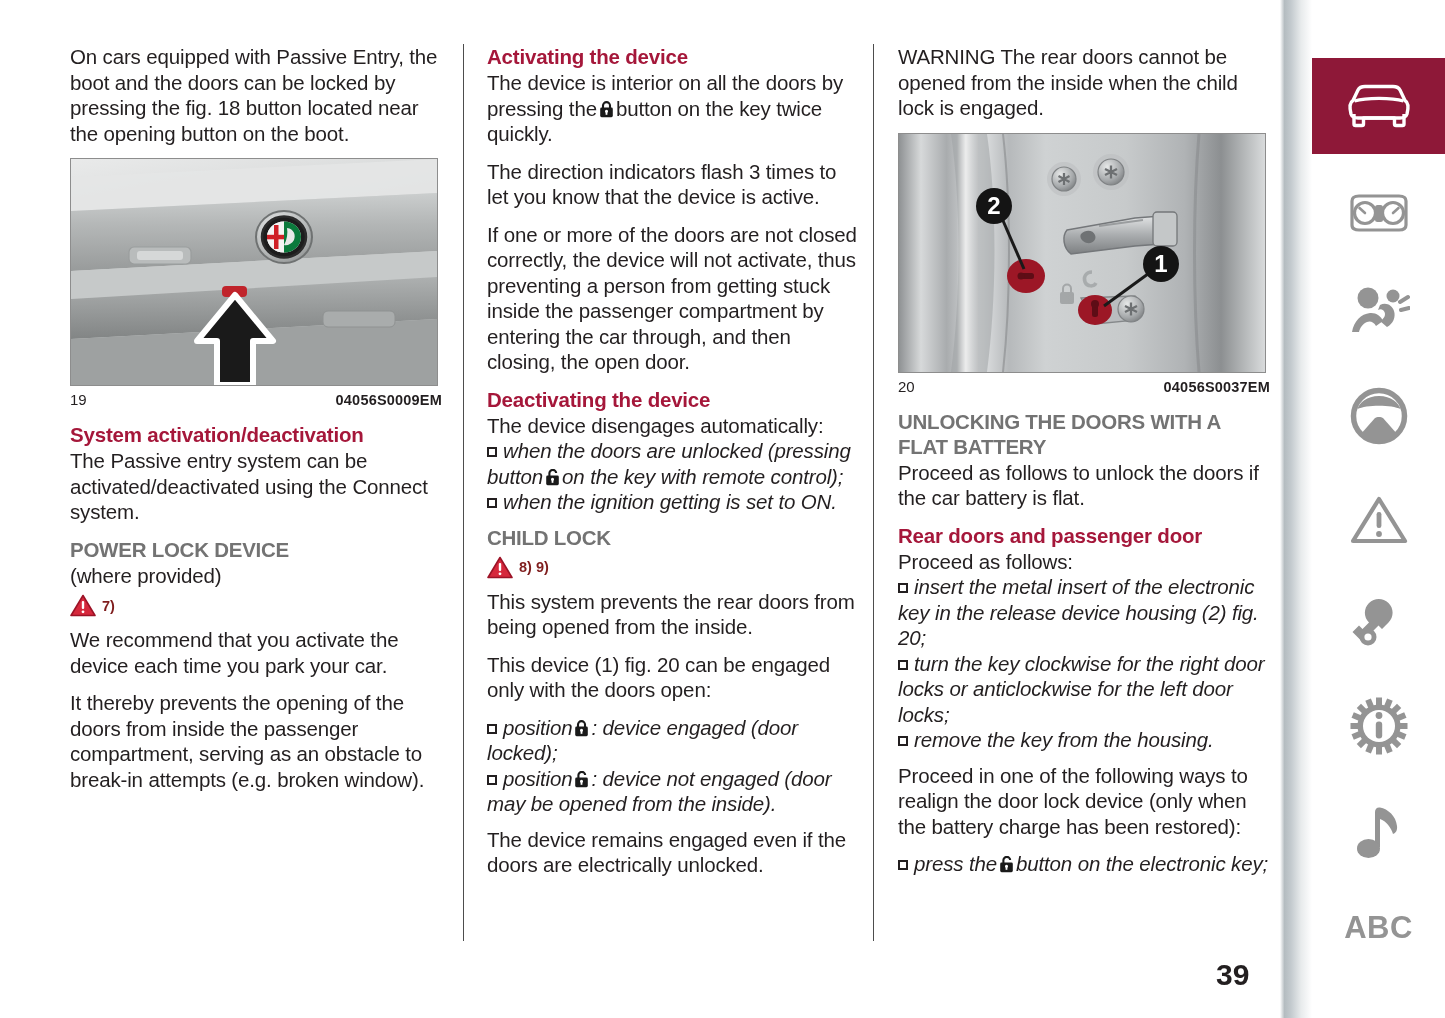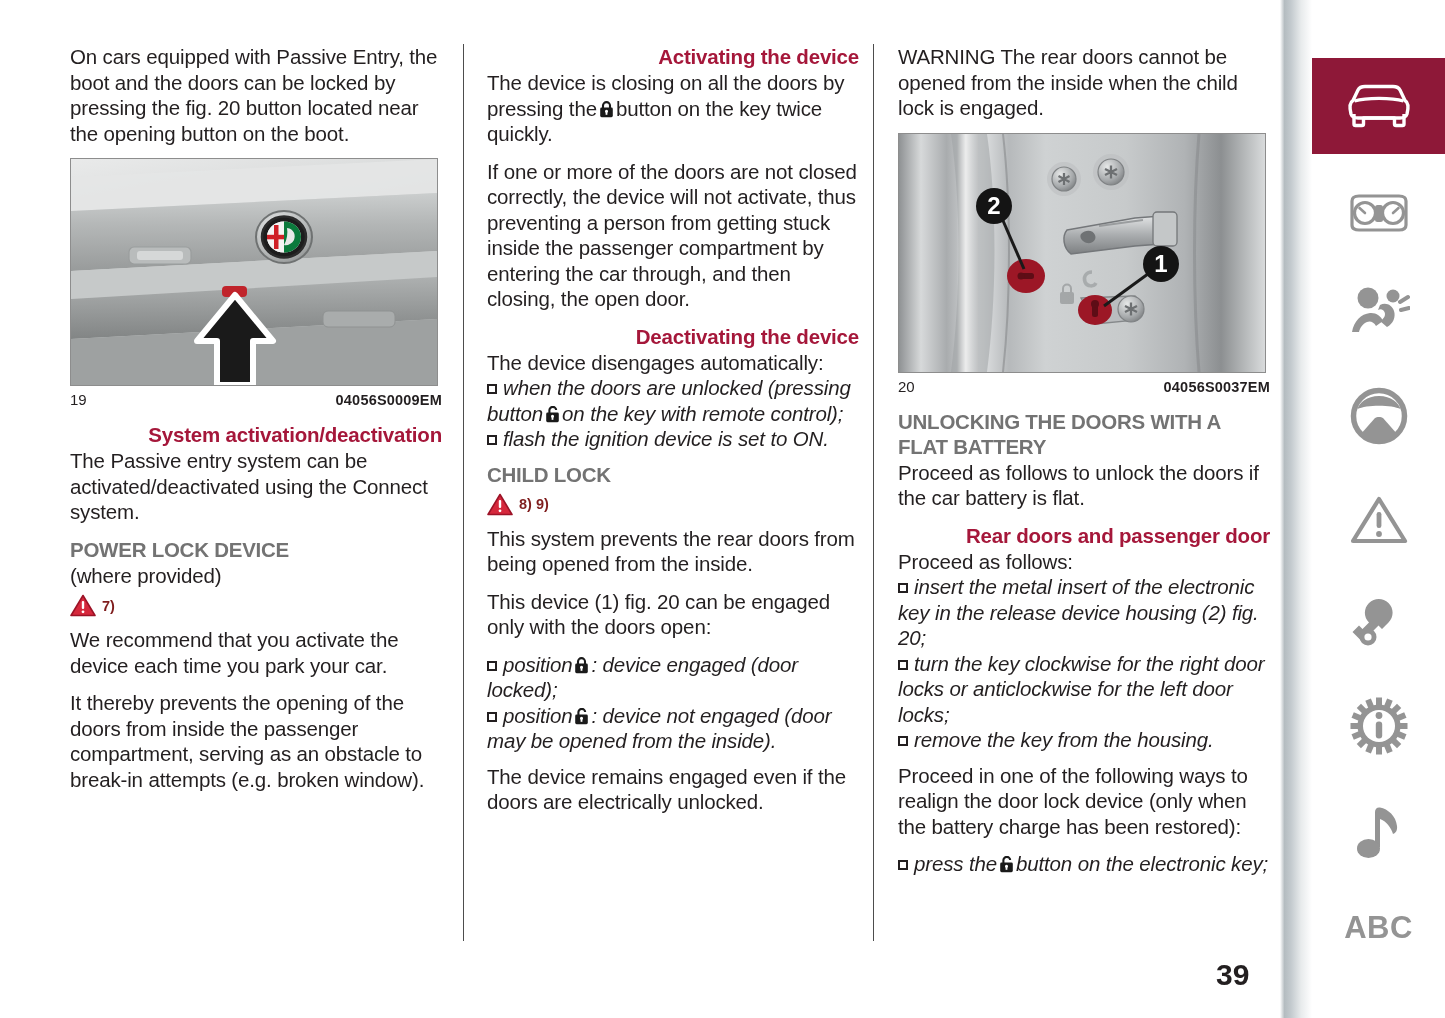--- a/index.html
+++ b/index.html
@@ -62,21 +62,20 @@
     margin-bottom: 1px;
   }
   .h-sub {
     font-size: 20.5px;
     line-height: 25px;
     font-weight: bold;
     color: #a5173a;
     letter-spacing: -0.2px;
     margin-top: 6px;
     margin-bottom: 1px;
-    text-align: right;
   }
   .bullet { text-indent: 0; margin-bottom: 0; font-style: italic; }
   .sq {
     display: inline-block;
     width: 10px; height: 10px;
     border: 2px solid #231f20;
     position: relative;
     top: -1px;
     margin-right: 6px;
   }
@@ -182,21 +181,21 @@
 
 <div class="page">
 
   <div class="content">
 
     <div class="divider div-1"></div>
     <div class="divider div-2"></div>
 
     <div class="col col-1">
 
-      <p>On cars equipped with Passive Entry, the boot and the doors can be locked by pressing the fig. 20 button located near the opening button on the boot.</p>
+      <p>On cars equipped with Passive Entry, the boot and the doors can be locked by pressing the fig. 18 button located near the opening button on the boot.</p>
 
       <div class="figure">
         <div class="figbox" style="height:228px;">
           <svg width="366" height="226" viewBox="0 0 366 226">
             <defs>
               <linearGradient id="bootg1" x1="0" y1="0" x2="0.3" y2="1">
                 <stop offset="0%" stop-color="#e9eaea"></stop>
                 <stop offset="45%" stop-color="#d2d4d4"></stop>
                 <stop offset="100%" stop-color="#bcbfbf"></stop>
               </linearGradient>
@@ -268,40 +267,41 @@
       </div>
 
       <p>We recommend that you activate the device each time you park your car.</p>
       <p>It thereby prevents the opening of the doors from inside the passenger compartment, serving as an obstacle to break-in attempts (e.g. broken window).</p>
     </div>
 
     <div class="col col-2">
 
       <div class="h-sub" style="margin-top:0;">Activating the device</div>
 
-      <p class="para"><span>The device is closing on all the doors by pressing the</span><span class="lockicon"><svg viewBox="0 0 15 17">
+      <p class="para"><span>The device is interior on all the doors by pressing the</span><span class="lockicon"><svg viewBox="0 0 15 17">
               <path d="M4 7 V4.6 a3.5 3.5 0 0 1 7 0 V7" fill="none" stroke="#1a1a1a" stroke-width="2.1"></path>
               <rect x="1.2" y="6.6" width="12.6" height="9.6" rx="1.4" fill="#1a1a1a"></rect>
               <rect x="6.6" y="9.6" width="1.8" height="4.2" fill="#ffffff"></rect>
               <circle cx="7.5" cy="10.3" r="1.5" fill="#ffffff"></circle>
             </svg></span><span>button on the key twice quickly.</span></p>
 
+      <p>The direction indicators flash 3 times to let you know that the device is active.</p>
       <p>If one or more of the doors are not closed correctly, the device will not activate, thus preventing a person from getting stuck inside the passenger compartment by entering the car through, and then closing, the open door.</p>
 
       <div class="h-sub">Deactivating the device</div>
       <p class="tight">The device disengages automatically:</p>
 
       <p class="para bullet"><span class="sq"></span><span>when the doors are unlocked (pressing button</span><span class="lockicon"><svg viewBox="0 0 15 17">
               <path d="M4.4 7 V4.6 a3.4 3.4 0 0 1 6.8 -0.6" fill="none" stroke="#1a1a1a" stroke-width="2.1"></path>
               <rect x="1.2" y="6.6" width="12.6" height="9.6" rx="1.4" fill="#1a1a1a"></rect>
               <rect x="6.6" y="9.6" width="1.8" height="4.2" fill="#ffffff"></rect>
               <circle cx="7.5" cy="10.3" r="1.5" fill="#ffffff"></circle>
             </svg></span><span>on the key with remote control);</span></p>
 
-      <p class="para bullet" style="margin-bottom:10px;"><span class="sq"></span><span>flash the ignition device is set to ON.</span></p>
+      <p class="para bullet" style="margin-bottom:10px;"><span class="sq"></span><span>when the ignition getting is set to ON.</span></p>
 
       <div class="h-main">CHILD LOCK</div>
 
       <div class="warn-line">
         <svg class="warn-tri" viewBox="0 0 26 23">
           <path d="M13 1.5 L25 21.5 L1 21.5 Z" fill="#d6283c" stroke="#9c1327" stroke-width="1.6" stroke-linejoin="round"></path>
           <rect x="11.8" y="7" width="2.4" height="8" rx="1.1" fill="#ffffff"></rect>
           <circle cx="13" cy="17.8" r="1.4" fill="#ffffff"></circle>
         </svg>
         <span class="warn-refs">8) 9)</span>

